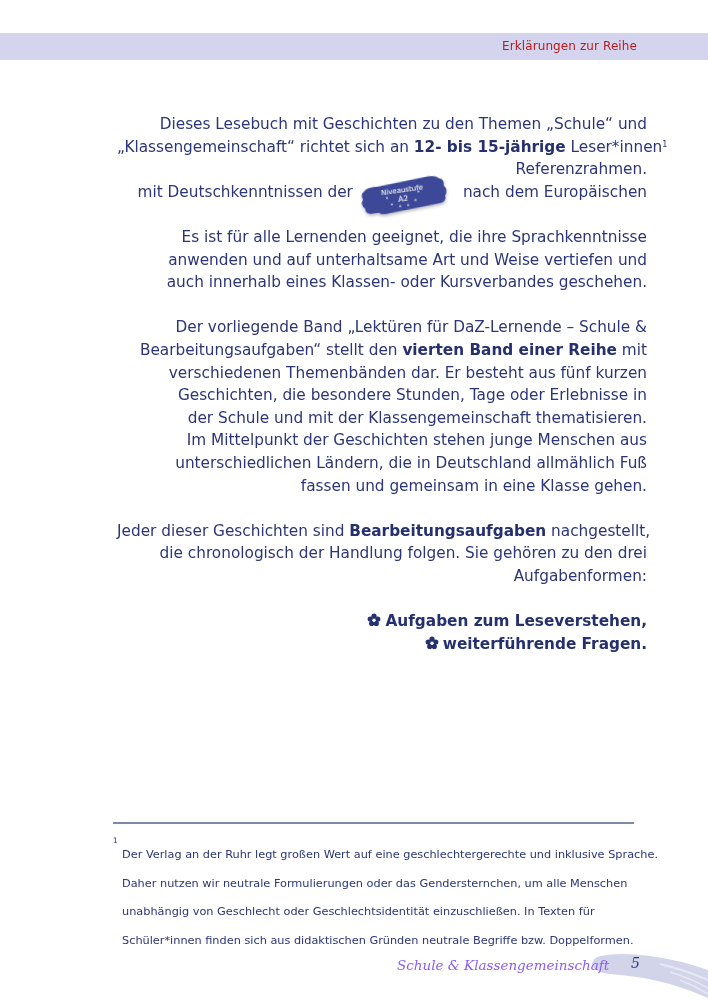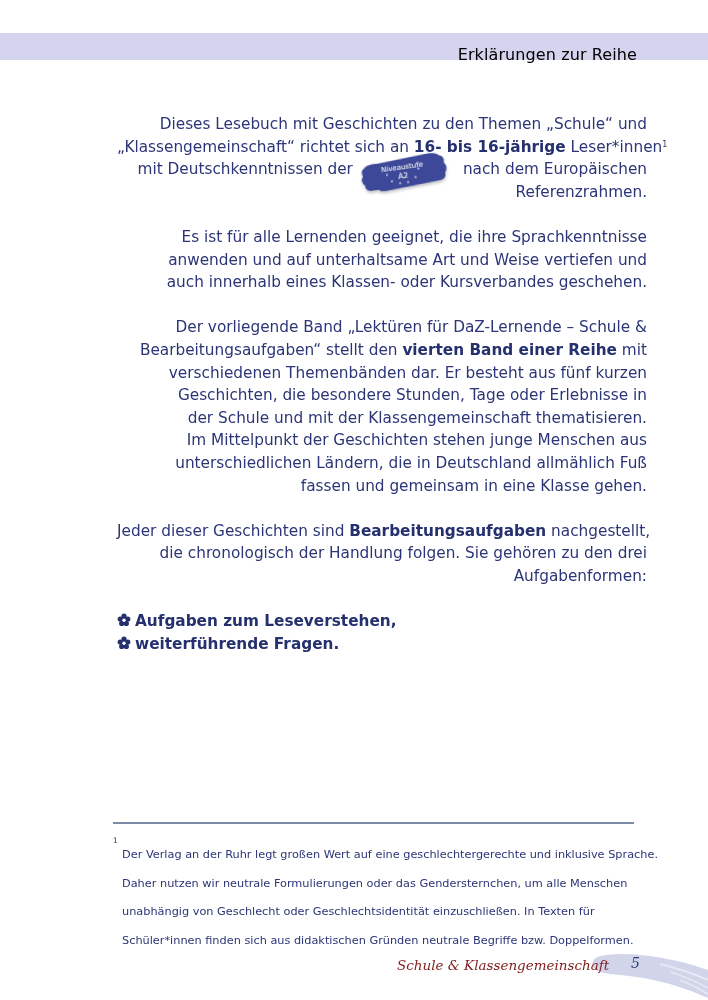--- a/index.html
+++ b/index.html
@@ -7,92 +7,92 @@
       width: 708px; height: 1000px; position: relative; overflow: hidden;
       background: #ffffff;
       font-family: "DejaVu Sans", sans-serif;
       color: #2b3577;
     }
     .header-bar {
       position: absolute; left: 0; top: 33px; width: 708px; height: 27px;
       background: #d4d4ee;
     }
     .header-title {
-      position: absolute; right: 71px; top: 12px;
-      font-size: 16px; color: #000000; letter-spacing: 0.1px;
+      position: absolute; right: 71px; top: 6px;
+      font-size: 12px; color: #b91c1c; letter-spacing: 0.1px;
     }
     .content {
       position: absolute; left: 117px; top: 113px; width: 530px;
       font-size: 15.3px; line-height: 22.6px; color: #2b3577;
     }
     .para { margin: 0 0 22.6px 0; text-align: right; }
     .para .ln { display: block; white-space: nowrap; }
     b { font-weight: bold; color: #25306e; }
     sup { font-size: 8px; vertical-align: top; position: relative; top: -2px; }
     .badge-wrap { display: inline-block; width: 110px; height: 1px; position: relative; vertical-align: baseline; }
     .badge {
       position: absolute; left: 4px; top: -22px; width: 96px; height: 46px;
     }
-    .bullets { margin-top: 0; }
+    .bullets { margin-top: 0; text-align: right; }
     .bullet { display: block; white-space: nowrap; font-weight: bold; color: #25306e; }
     .flower { display: inline-block; width: 14px; height: 14px; vertical-align: -1px; margin-right: 4px; }
     .footnote-rule {
       position: absolute; left: 113px; top: 822px; width: 521px; height: 2px;
       background: #7d8aa8;
     }
     .footnote {
       position: absolute; left: 113px; top: 835px; width: 540px;
       font-size: 11.3px; line-height: 17.5px; color: #2b3577;
     }
     .footnote .fn-mark { position: absolute; left: 0; top: -3px; font-size: 7.5px; }
     .footnote .ln { display: block; padding-left: 9px; white-space: nowrap; margin-top: 11px; }
     .footer-brush { position: absolute; left: 590px; top: 950px; width: 118px; height: 48px; }
     .footer-title {
       position: absolute; left: 397px; top: 957px;
       font-family: "DejaVu Serif", serif; font-style: italic; font-size: 13.5px;
-      color: #7f1d1d; white-space: nowrap;
+      color: #8b5cf6; white-space: nowrap;
     }
     .page-number {
       position: absolute; left: 631px; top: 955px;
       font-family: "DejaVu Serif", serif; font-style: italic; font-size: 14px; color: #2d3a78;
     }
   </style>
 </head>
 <body>
 
 <div class="header-bar">
   <span class="header-title">Erklärungen zur Reihe</span>
 </div>
 
 <div class="content">
 
   <p class="para">
     <span class="ln">Dieses Lesebuch mit Geschichten zu den Themen „Schule“ und</span>
-    <span class="ln"><span>„Klassengemeinschaft“ richtet sich an </span><b>16- bis 16-jährige</b><span> Leser*innen</span><sup>1</sup></span>
+    <span class="ln"><span>„Klassengemeinschaft“ richtet sich an </span><b>12- bis 15-jährige</b><span> Leser*innen</span><sup>1</sup></span>
+    <span class="ln">Referenzrahmen.</span>
     <span class="ln"><span>mit Deutschkenntnissen der</span><span class="badge-wrap"><svg class="badge" viewBox="0 0 96 46">
         <defs>
           <filter id="sh" x="-20%" y="-20%" width="140%" height="160%">
             <feDropShadow dx="0" dy="2" stdDeviation="1.5" flood-color="#000" flood-opacity="0.25"></feDropShadow>
           </filter>
         </defs>
         <g filter="url(#sh)" transform="rotate(-8 48 23)">
           <path d="M8 12 Q12 8 22 9 L70 6 Q80 5 84 9 Q90 11 88 17 Q92 22 88 27 Q89 33 82 34 L30 37 Q22 38 20 35 L12 35 Q6 34 7 29 Q2 24 6 20 Q4 14 8 12 Z" fill="#3d4a98"></path>
           <text x="46" y="18" font-family="DejaVu Sans, sans-serif" font-size="7" fill="#ffffff" text-anchor="middle">Niveaustufe</text>
           <text x="46" y="27" font-family="DejaVu Sans, sans-serif" font-size="7.5" fill="#ffffff" text-anchor="middle">A2</text>
           <g fill="#ffffff" font-size="5" font-family="DejaVu Sans, sans-serif" text-anchor="middle">
             <text x="30" y="24">*</text>
                 <text x="62" y="22">*</text>
             <text x="34" y="31">*</text>
                 <text x="42" y="34">*</text>
             <text x="50" y="34">*</text>
                 <text x="58" y="30">*</text>
           </g>
         </g>
       </svg></span><span>nach dem Europäischen</span></span>
-    <span class="ln">Referenzrahmen.</span>
   </p>
 
   <p class="para">
     <span class="ln">Es ist für alle Lernenden geeignet, die ihre Sprachkenntnisse</span>
     <span class="ln">anwenden und auf unterhaltsame Art und Weise vertiefen und</span>
     <span class="ln">auch innerhalb eines Klassen- oder Kursverbandes geschehen.</span>
   </p>
 
   <p class="para">
     <span class="ln">Der vorliegende Band „Lektüren für DaZ-Lernende – Schule &amp;</span>

